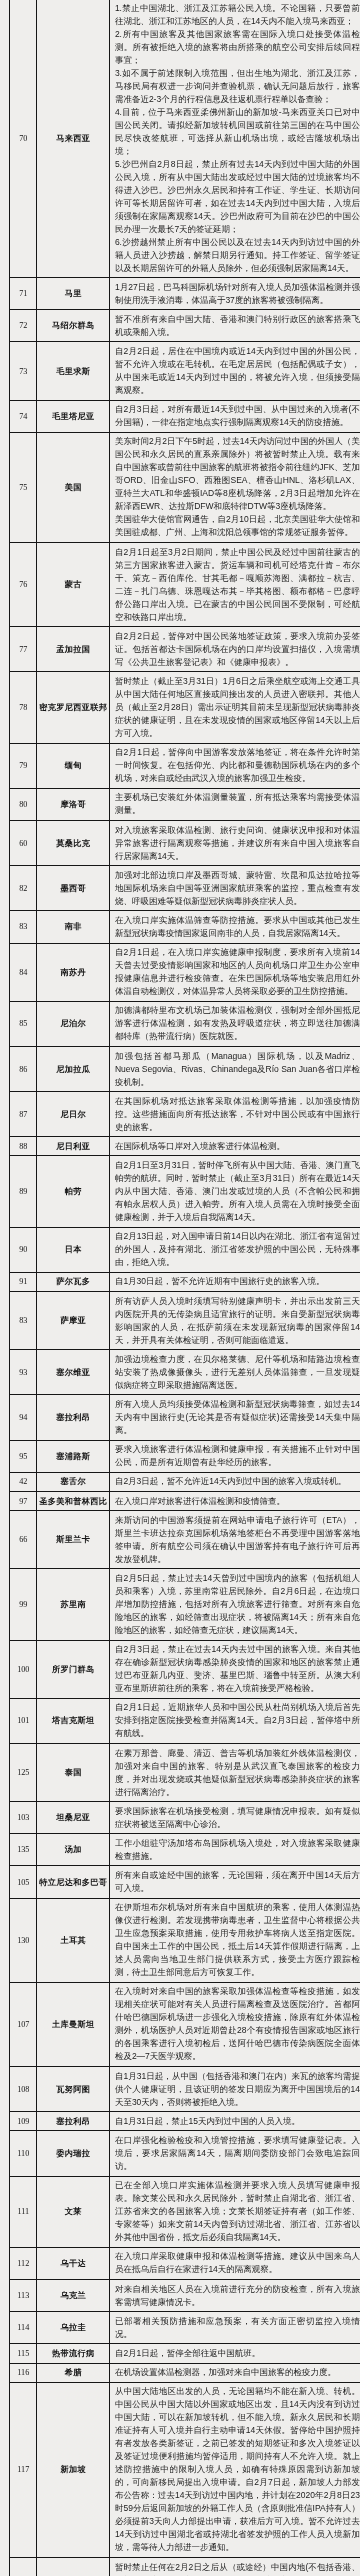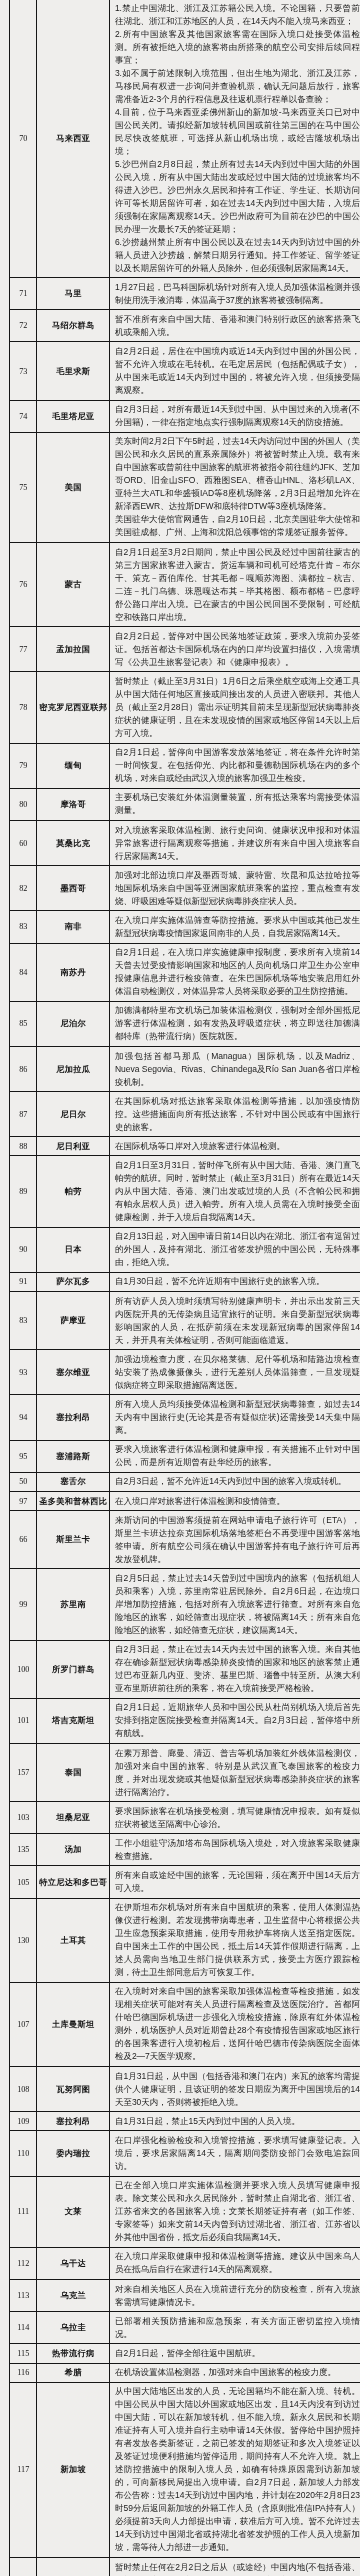--- a/index.html
+++ b/index.html
@@ -225,21 +225,21 @@
       <td class="c-text">所有入境人员均须接受体温检测和新型冠状病毒筛查，如过去14天内有中国旅行史(无论其是否有疑似症状)还需接受14天集中隔离。</td>
     </tr>
 
     <tr>
       <td class="c-num">95</td>
       <td class="c-country">塞浦路斯</td>
       <td class="c-text">要求入境旅客进行体温检测和健康申报，有关措施不止针对中国公民，而是所有近期曾有赴华经历的旅客。</td>
     </tr>
 
     <tr>
-      <td class="c-num">50</td>
+      <td class="c-num">42</td>
       <td class="c-country">塞舌尔</td>
       <td class="c-text">自2月3日起，暂不允许近14天内到过中国的旅客入境或转机。</td>
     </tr>
 
     <tr>
       <td class="c-num">97</td>
       <td class="c-country">圣多美和普林西比</td>
       <td class="c-text">在入境口岸对旅客进行体温检测和疫情筛查。</td>
     </tr>
 
@@ -261,21 +261,21 @@
       <td class="c-text">自2月3日起，禁止在过去14天内去过中国的旅客入境。来自其他存在确诊新型冠状病毒感染肺炎疫情的国家和地区的旅客禁止通过巴布亚新几内亚、斐济、基里巴斯、瑙鲁中转至所。从澳大利亚布里斯班前往所的乘客，将在入境前接受严格检验。</td>
     </tr>
 
     <tr>
       <td class="c-num">101</td>
       <td class="c-country">塔吉克斯坦</td>
       <td class="c-text">自2月1日起，近期旅华人员和中国公民从杜尚别机场入境后首先安排到指定医院接受检查并隔离14天。自2月3日起，暂停塔中所有航线。</td>
     </tr>
 
     <tr>
-      <td class="c-num">157</td>
+      <td class="c-num">125</td>
       <td class="c-country">泰国</td>
       <td class="c-text">在素万那普、廊曼、清迈、普吉等机场加装红外线体温检测仪，加强对来自中国的旅客、特别是从武汉直飞泰国旅客的检疫力度，并对出现发烧或其他疑似新型冠状病毒感染肺炎症状的旅客进行隔离治疗。</td>
     </tr>
 
     <tr>
       <td class="c-num">103</td>
       <td class="c-country">坦桑尼亚</td>
       <td class="c-text">要求国际旅客在机场接受检测，填写健康情况申报表。如有疑似症状将被送至隔离中心诊治。</td>
     </tr>
 

